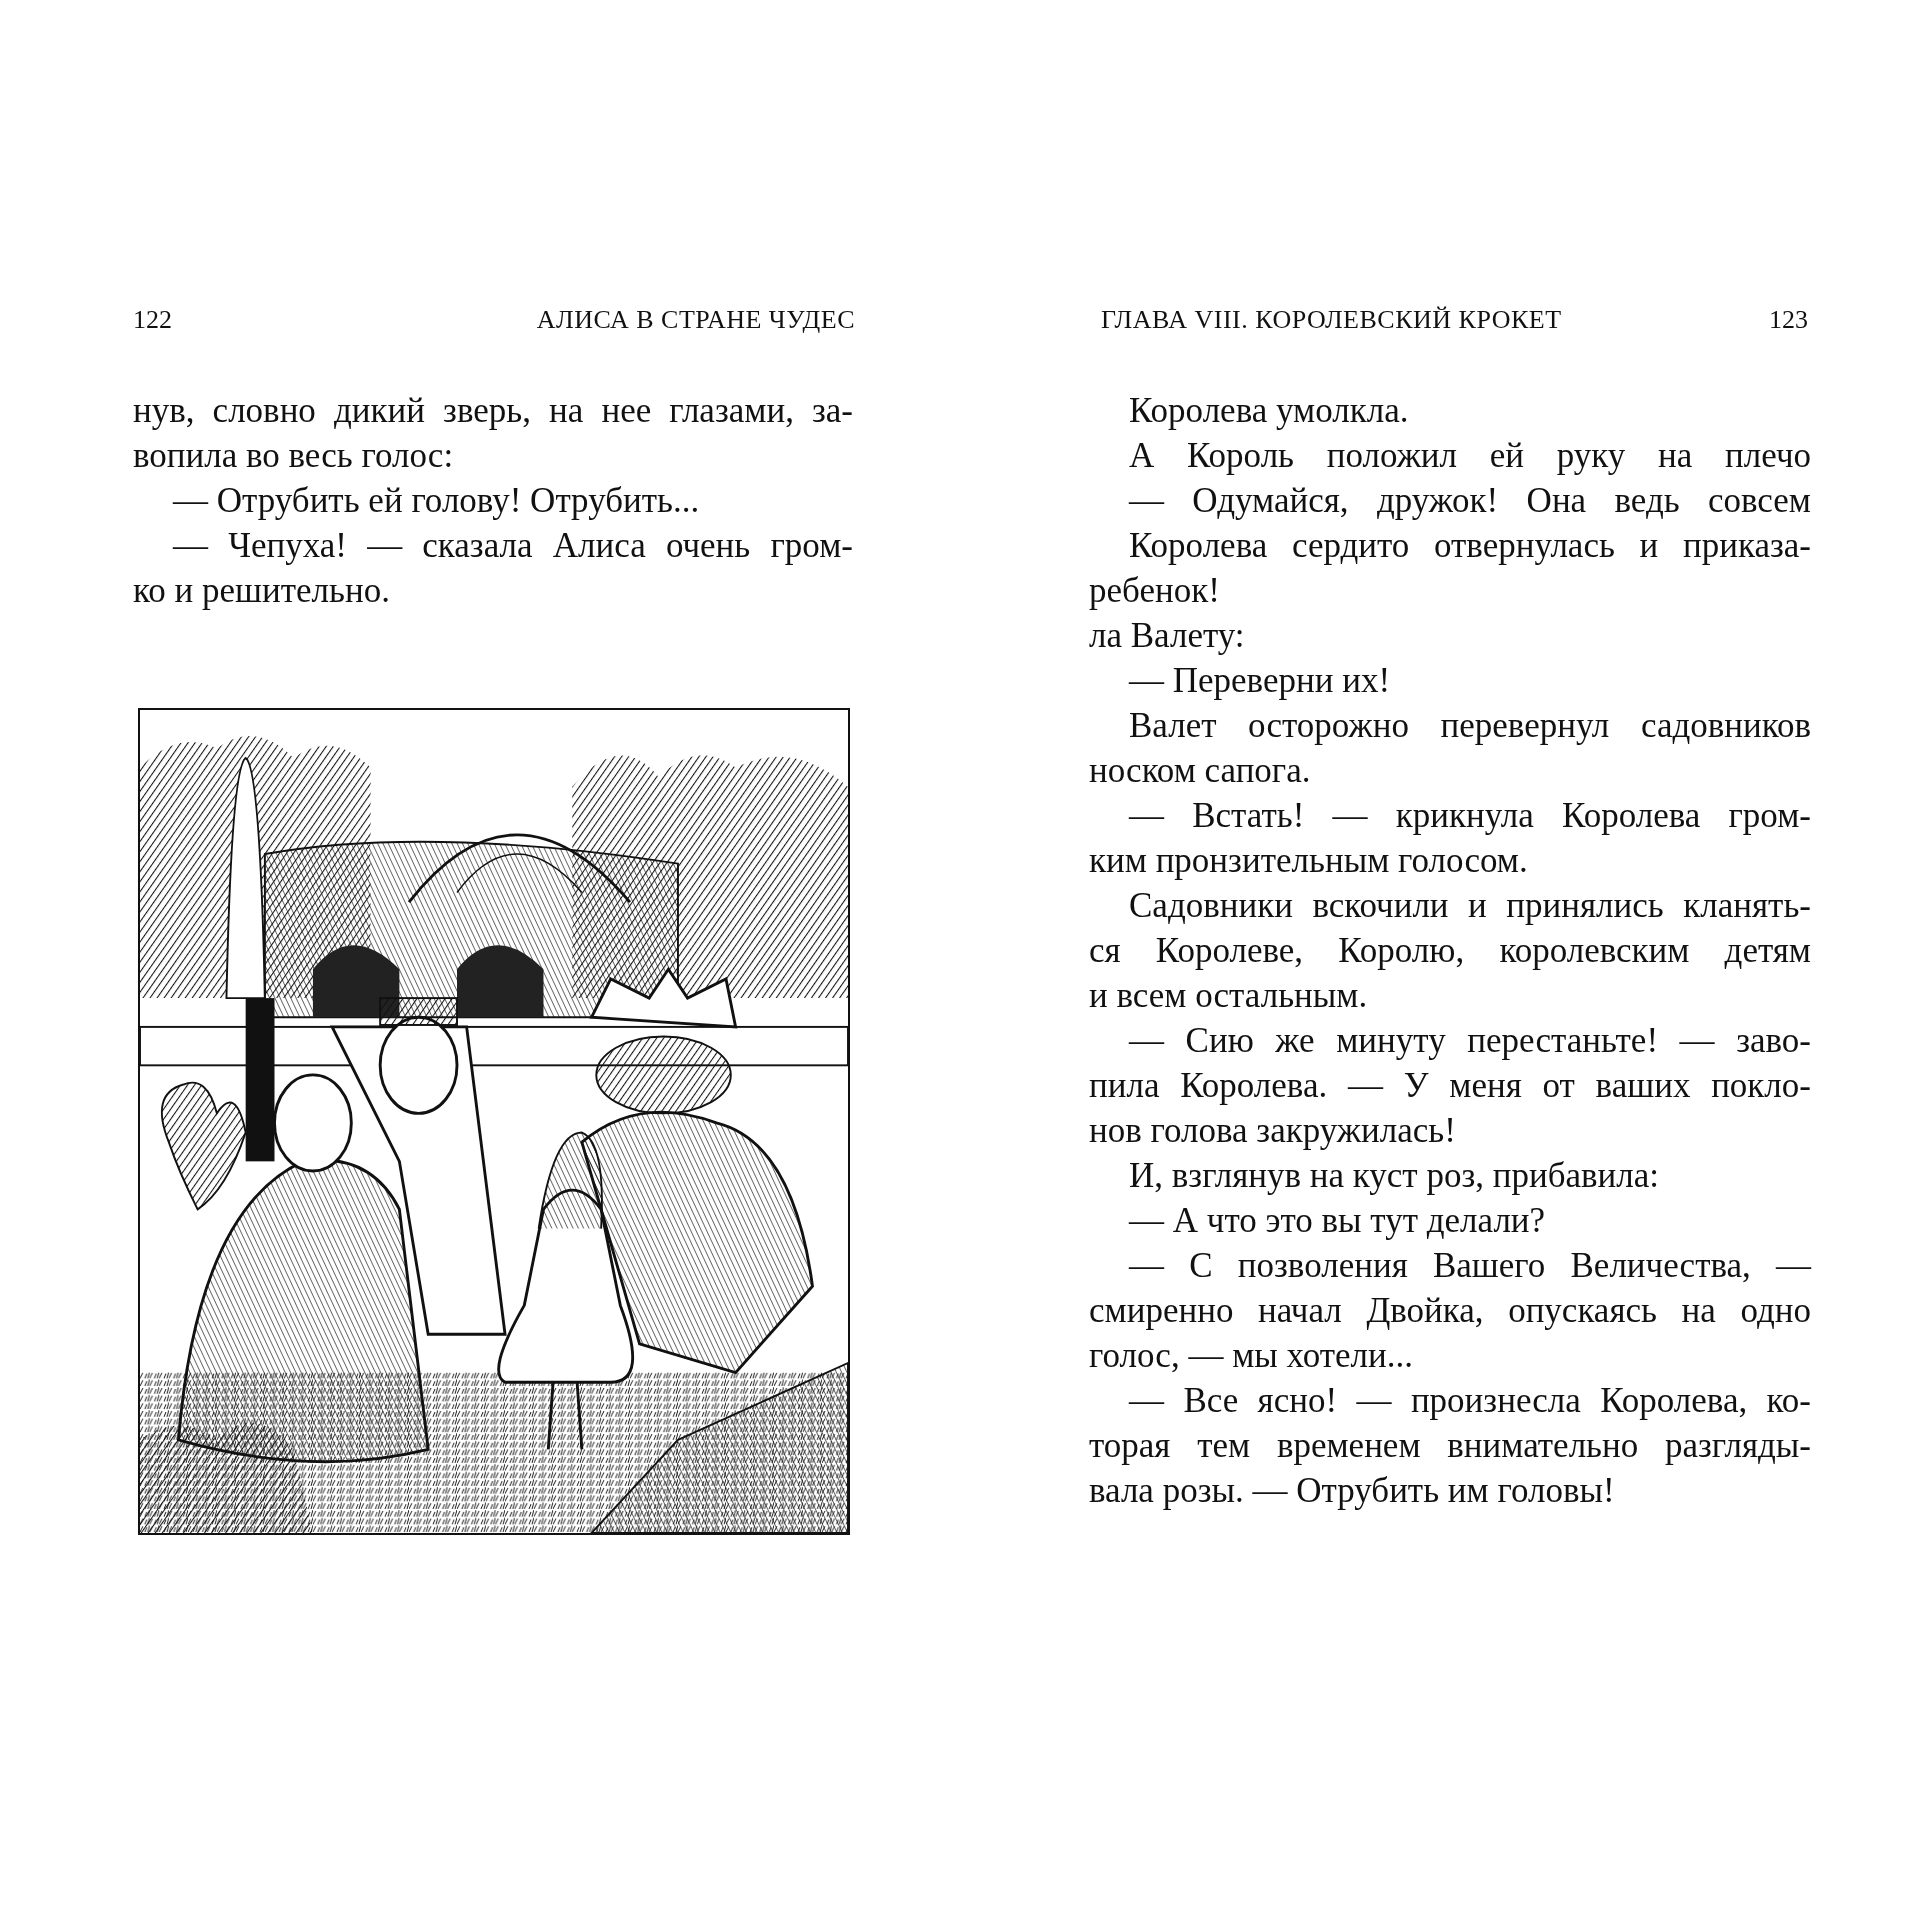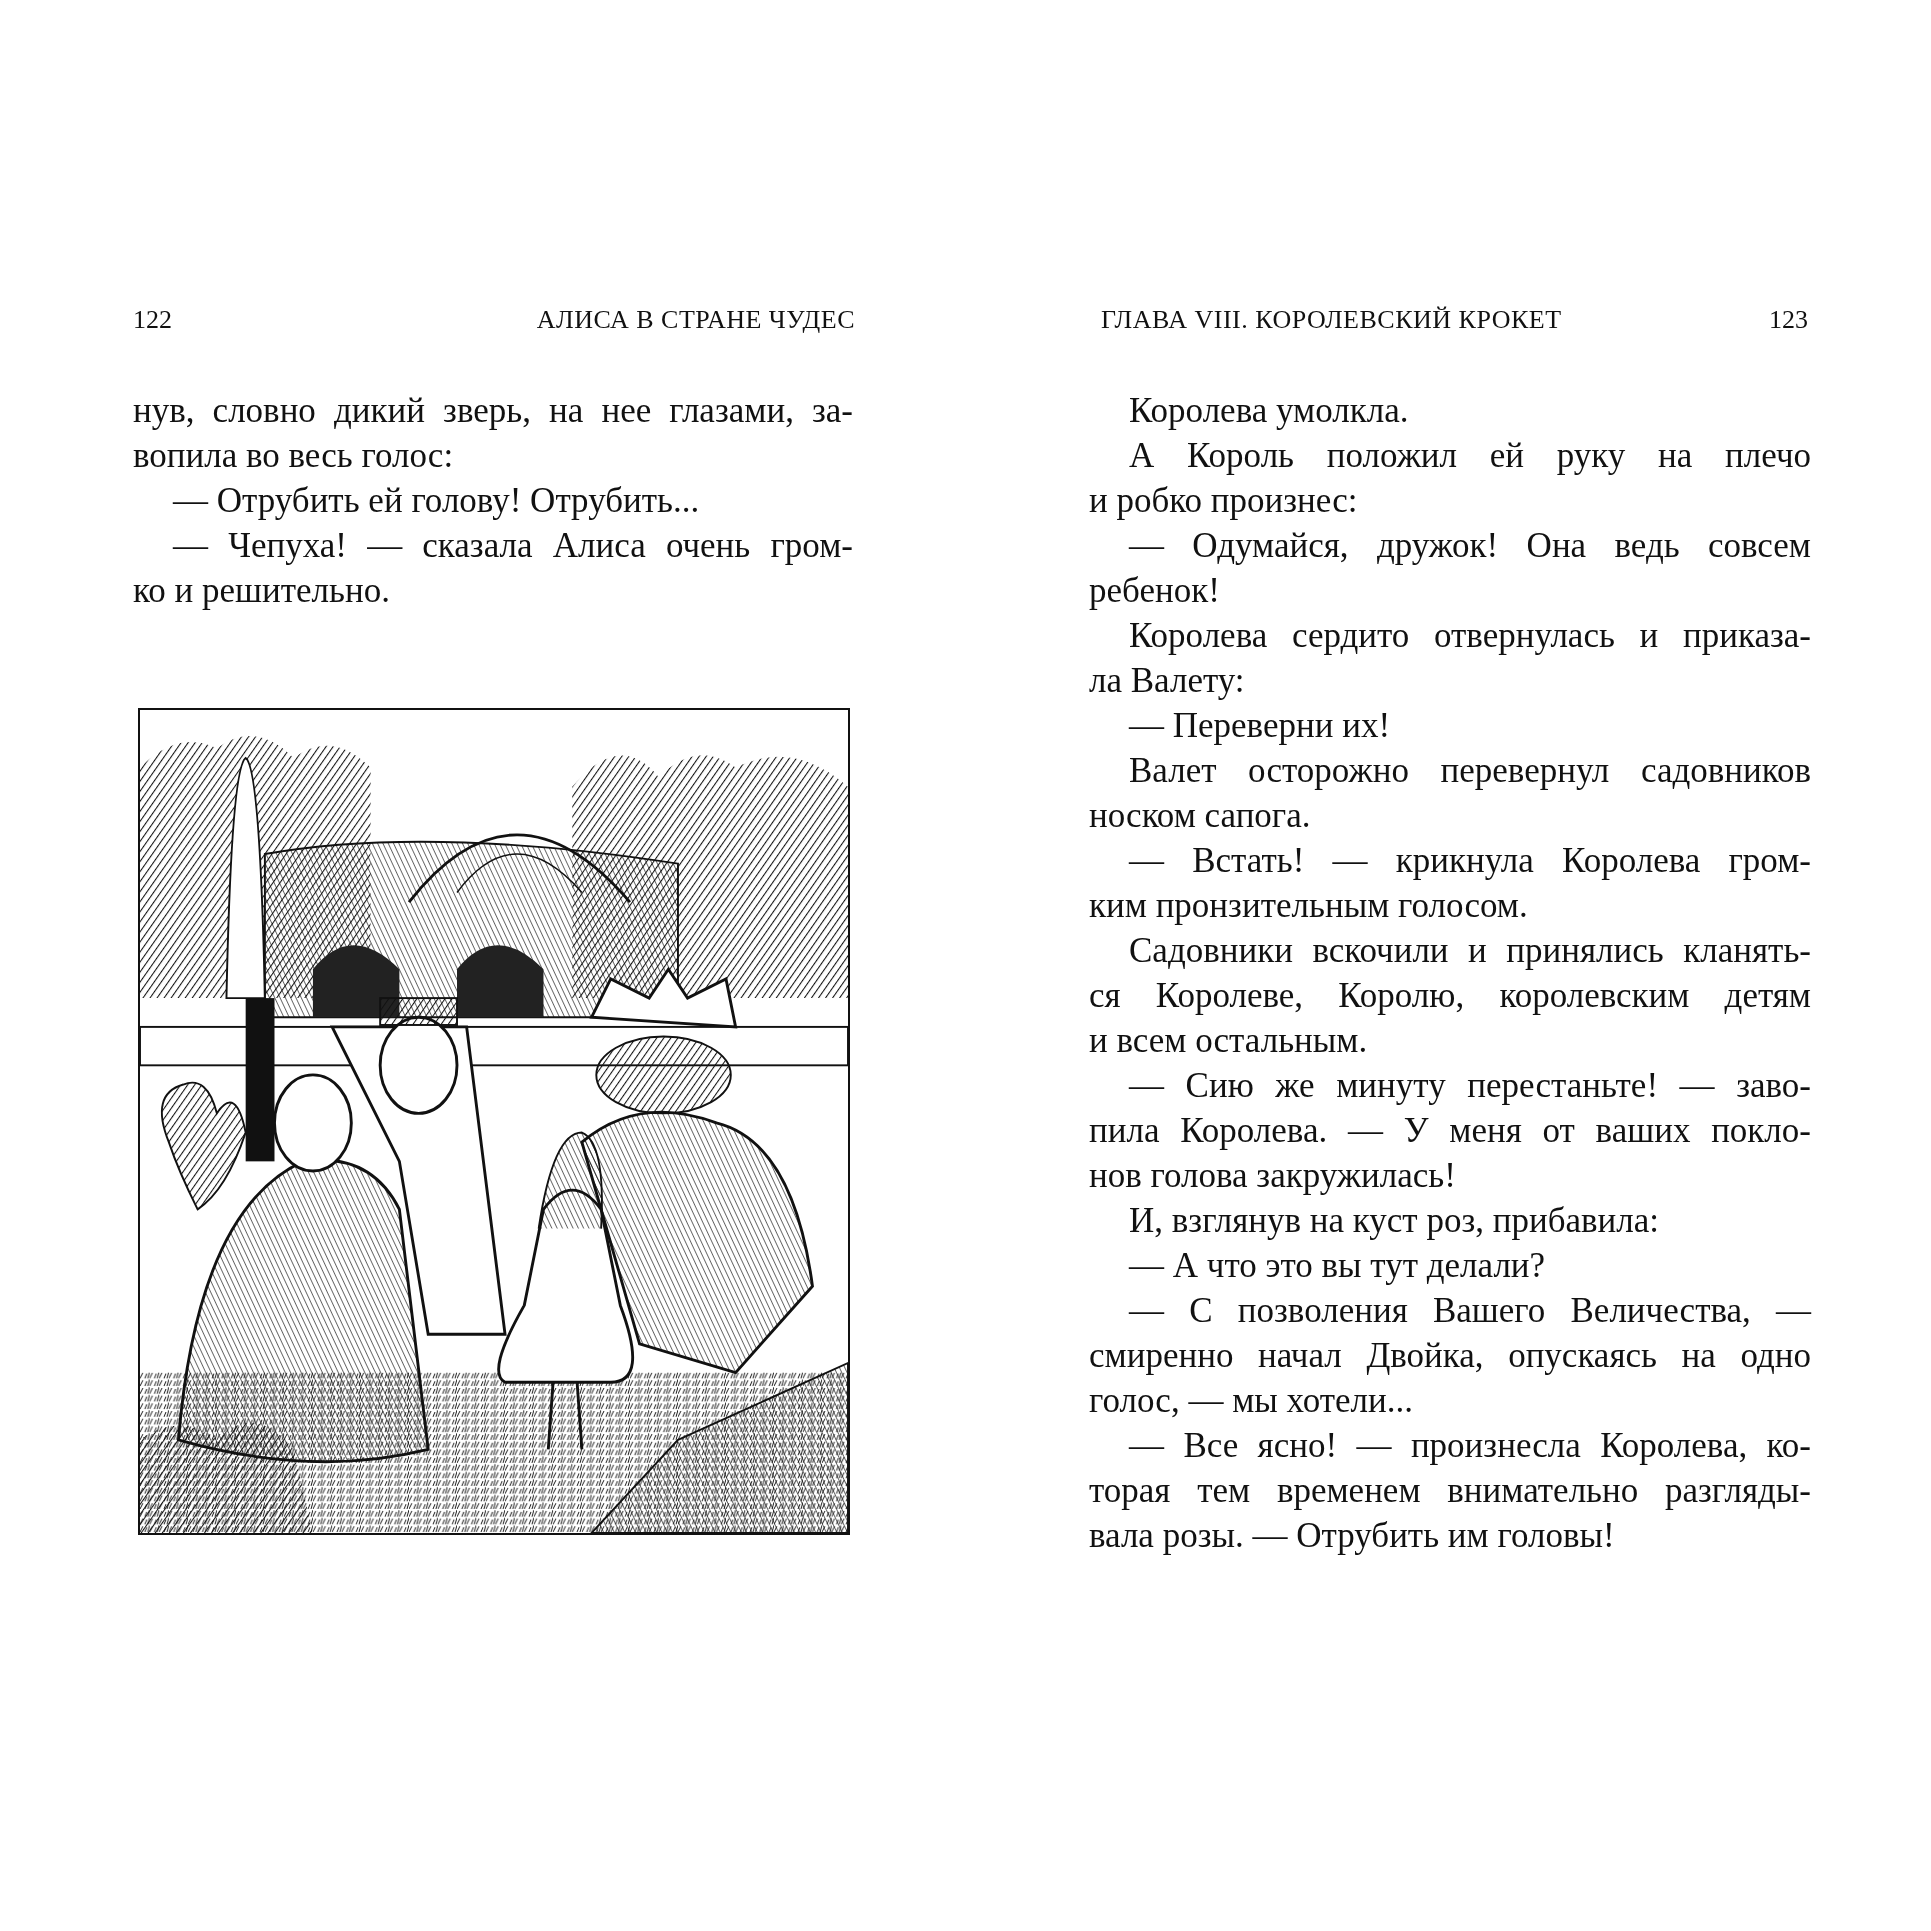--- a/index.html
+++ b/index.html
@@ -99,24 +99,23 @@
   </div>
 </div>
 
 <div class="page page-right">
   <div class="running-head" style="left:118px;">ГЛАВА VIII. КОРОЛЕВСКИЙ КРОКЕТ</div>
   <div class="folio" style="right:124px; ">123</div>
 
   <div class="body-text" id="right-body" style="left:123px; top:388px; width:722px;">
       <div class="line indent">Королева умолкла.</div>
       <div class="line indent justify">А Король положил ей руку на плечо</div>
-      <div class="line">и робко произнес:</div>
       <div class="line indent justify">— Одумайся, дружок! Она ведь совсем</div>
+      <div class="line indent justify">Королева сердито отвернулась и приказа-</div>
       <div class="line">ребенок!</div>
-      <div class="line indent justify">Королева сердито отвернулась и приказа-</div>
       <div class="line">ла Валету:</div>
       <div class="line indent">— Переверни их!</div>
       <div class="line indent justify">Валет осторожно перевернул садовников</div>
       <div class="line">носком сапога.</div>
       <div class="line indent justify">— Встать! — крикнула Королева гром-</div>
       <div class="line">ким пронзительным голосом.</div>
       <div class="line indent justify">Садовники вскочили и принялись кланять-</div>
       <div class="line justify">ся Королеве, Королю, королевским детям</div>
       <div class="line">и всем остальным.</div>
       <div class="line indent justify">— Сию же минуту перестаньте! — заво-</div>

